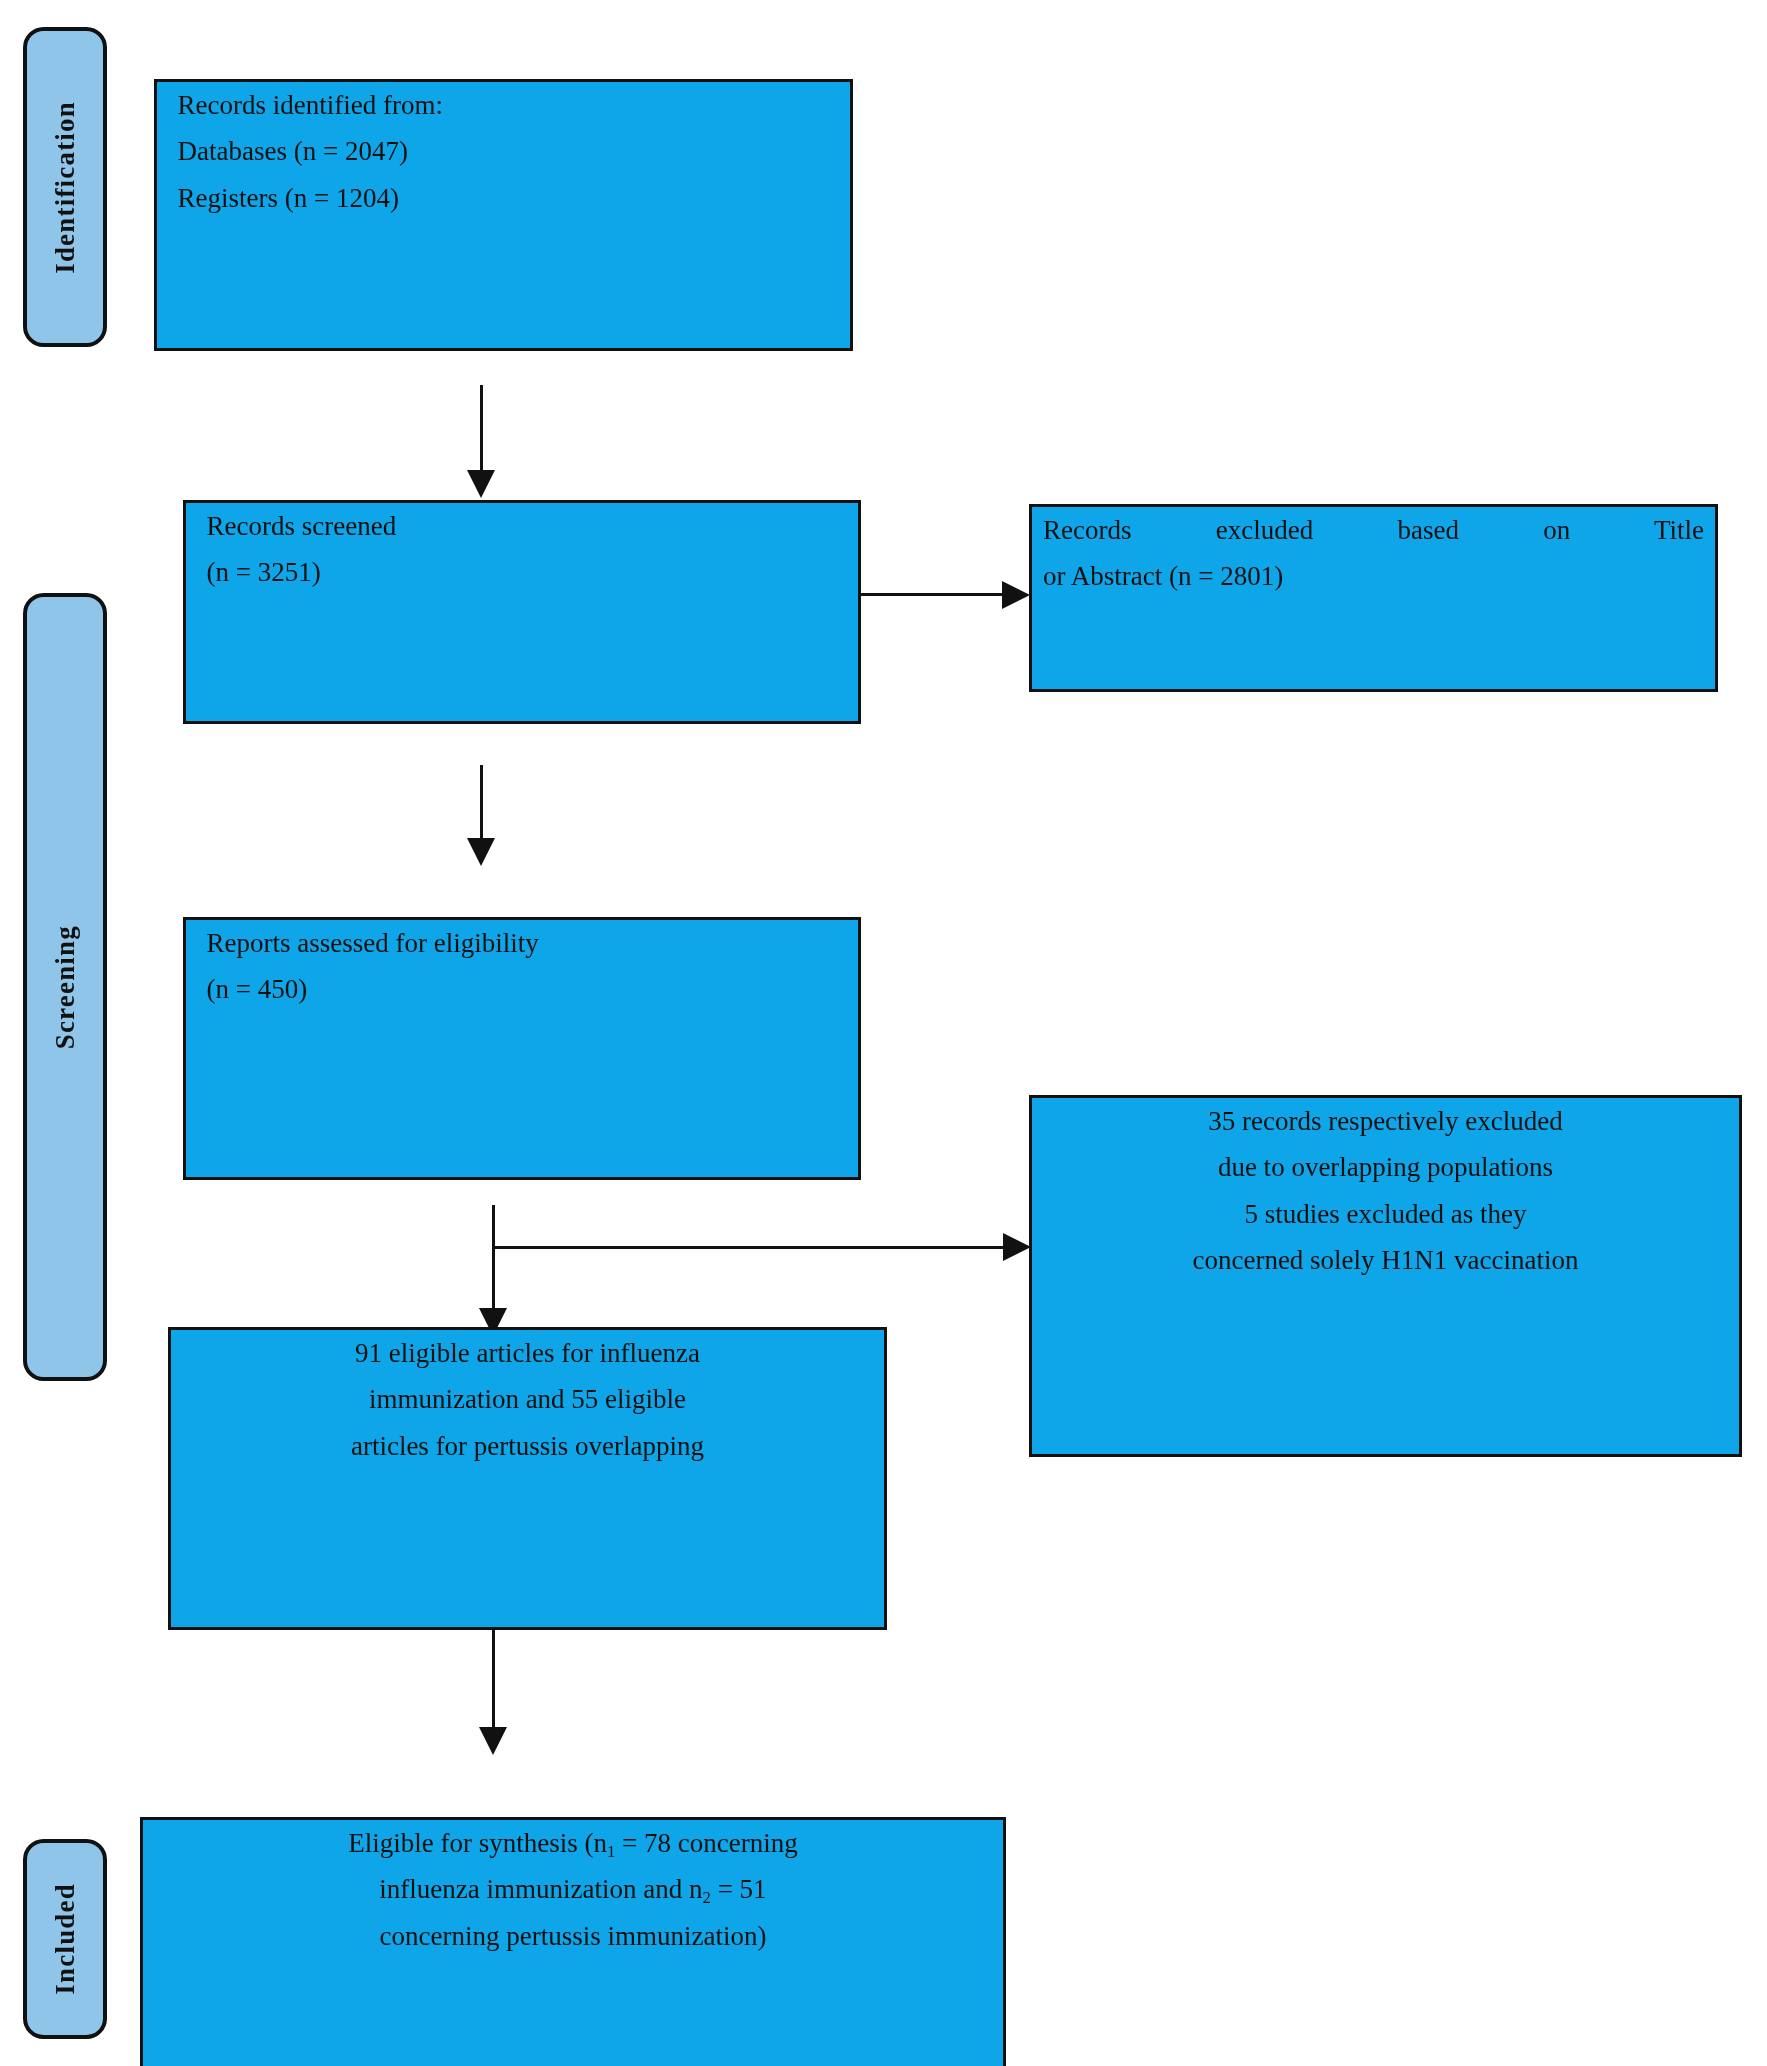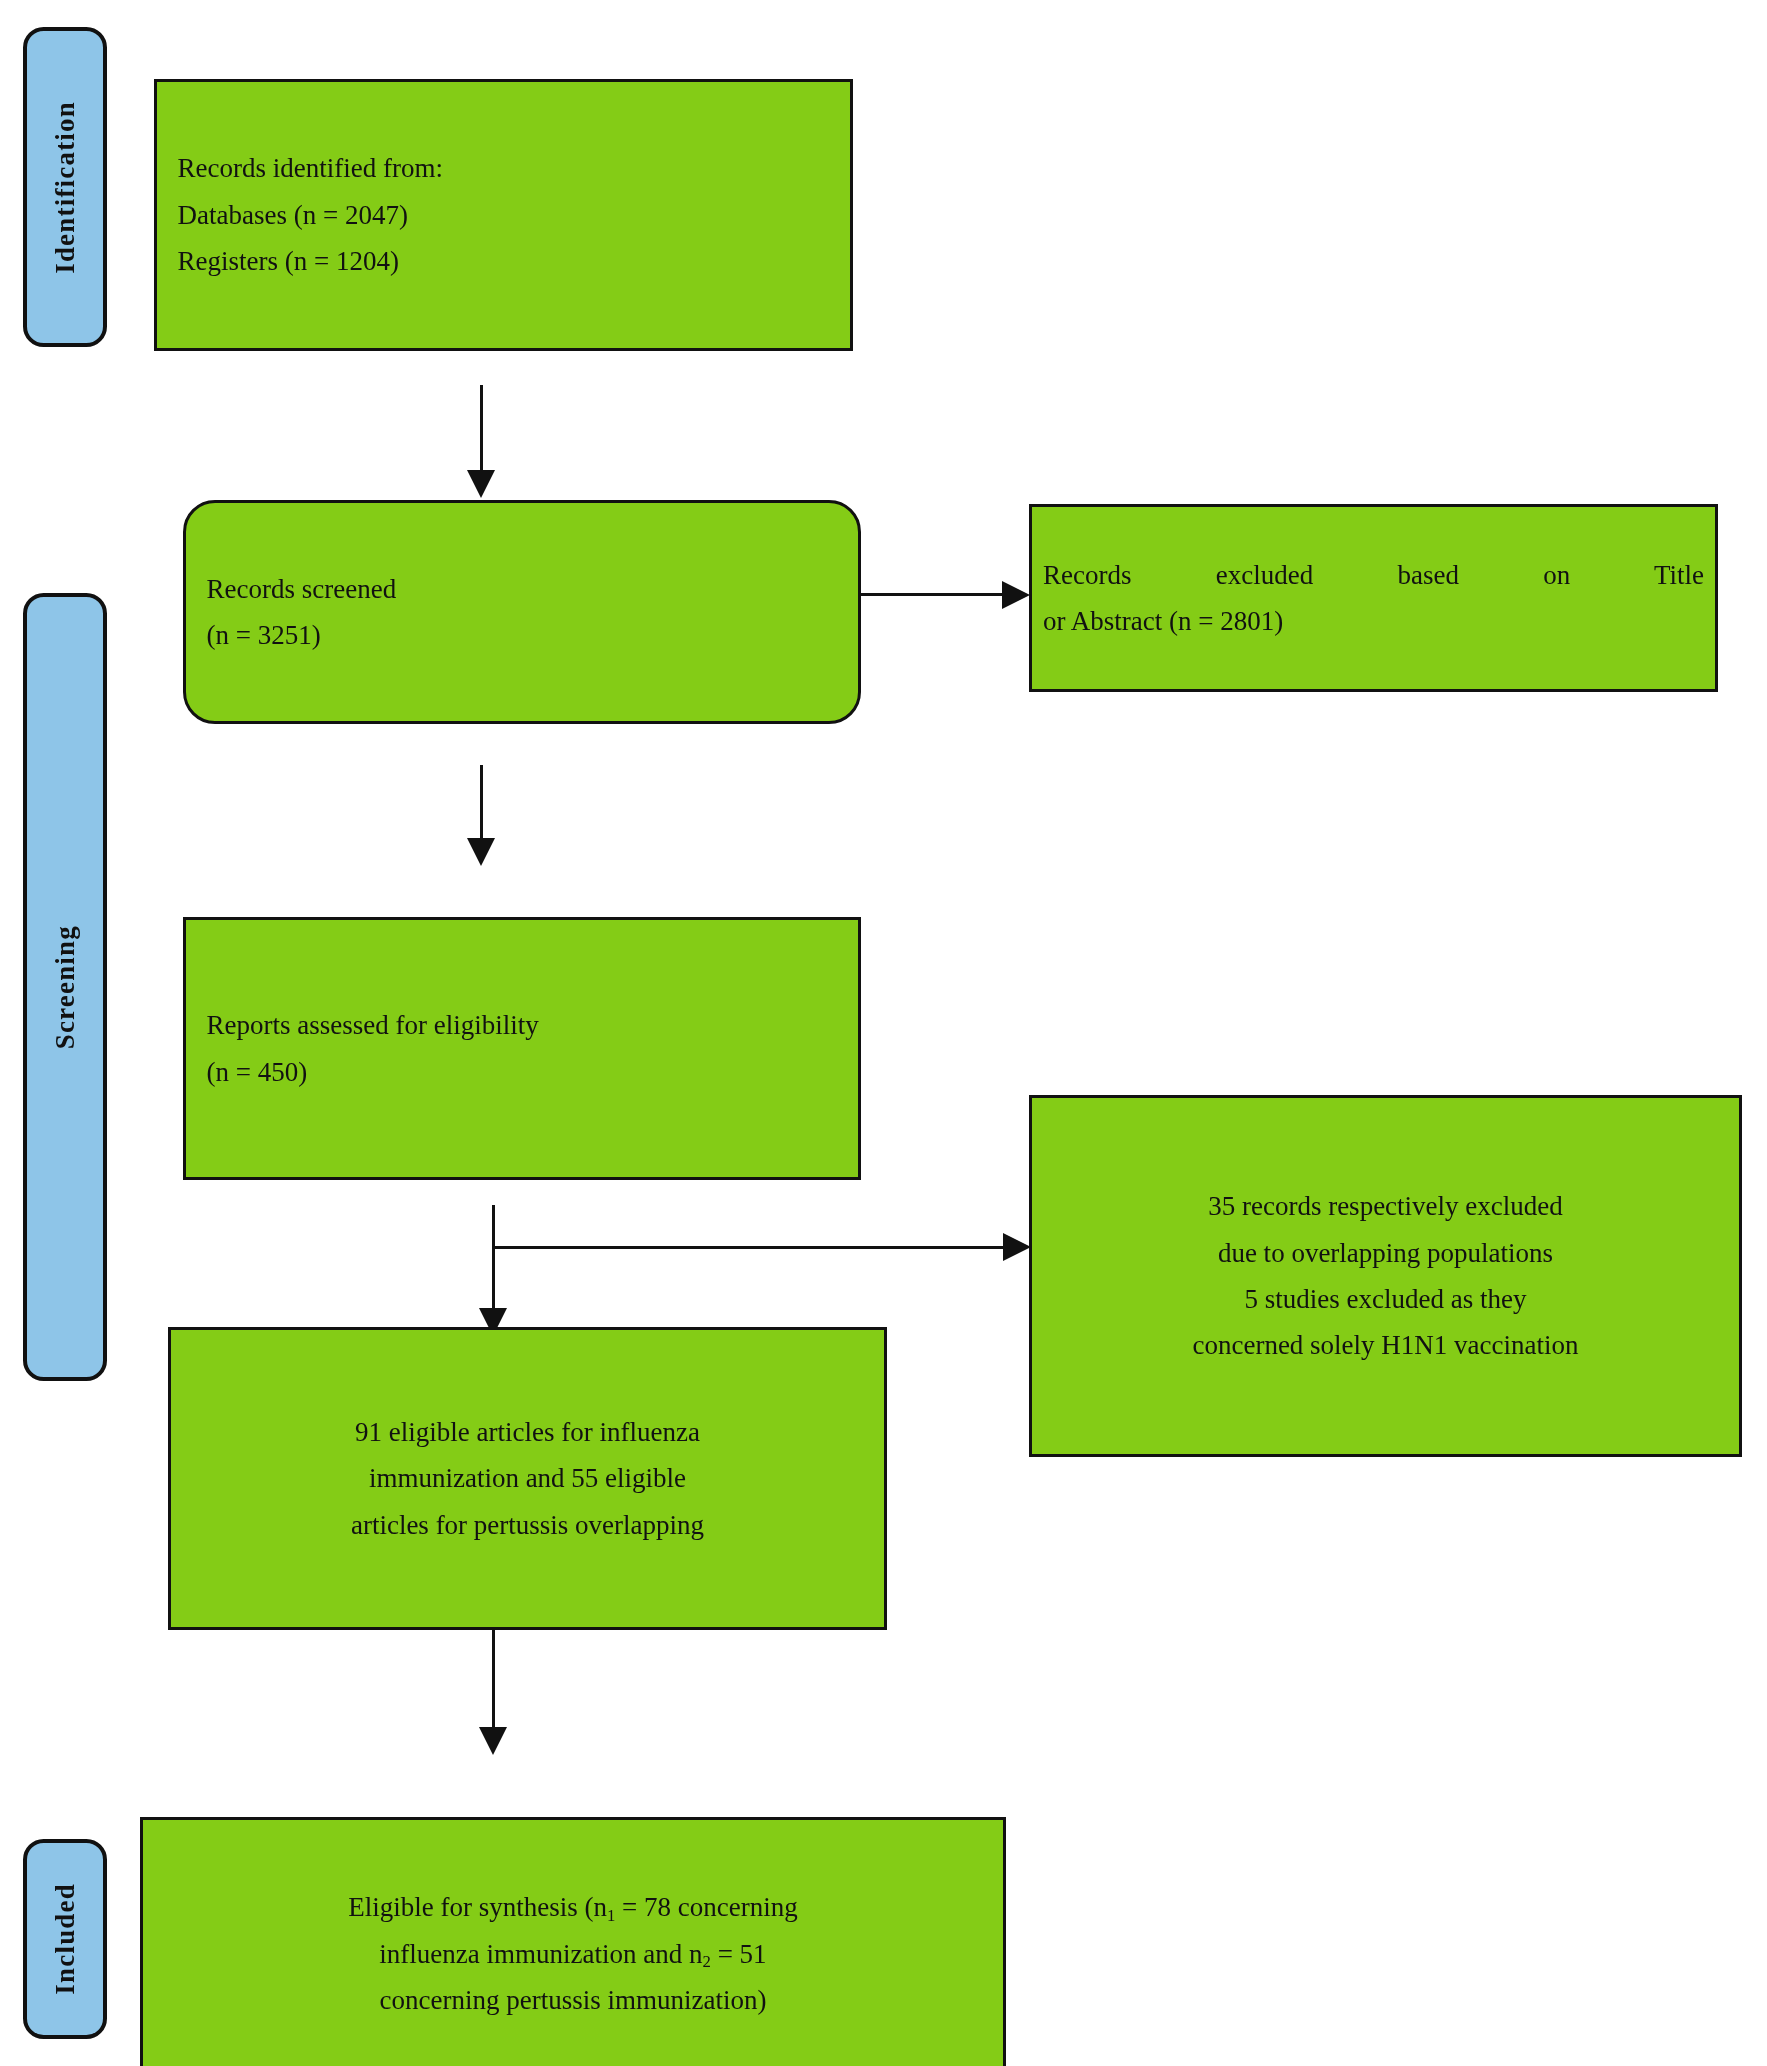--- a/index.html
+++ b/index.html
@@ -35,26 +35,25 @@
     font-size: 27px;
     letter-spacing: 1.2px;
     color: #111111;
     white-space: nowrap;
     line-height: 1;
   }
 
   
   .pbox {
     position: absolute;
-    background: #84cc16;
+    background: #0ea5e9;
     border: 3.6px solid #111111;
     box-sizing: border-box;
     display: flex;
     flex-direction: column;
-    justify-content: center;
     color: #111111;
   }
   .pbox .ptext {
     font-size: 27px;
     line-height: 1.72;
     color: #111111;
   }
   .pbox.pad-left .ptext { padding: 0 20.6px; text-align: left; }
   .pbox.pad-just .ptext { padding: 0 11px; text-align: justify; text-align-last: left; }
   .pbox.pad-center .ptext { padding: 0 15.7px; text-align: center; }
@@ -118,21 +117,21 @@
     <div class="ptext">
       <span class="ln">Records identified from:</span>
       <span class="ln">Databases (n = 2047)</span>
       <span class="ln">Registers (n = 1204)</span>
     </div>
   </div>
 
   <div class="vline" style="left:480px; top:385px; height:91px;"></div>
   <div class="arrow-down" style="left:467px; top:470px;"></div>
 
-  <div class="pbox pad-left" style="left:183px; top:500px; width:678px; height:224px;border-radius:32px;">
+  <div class="pbox pad-left" style="left:183px; top:500px; width:678px; height:224px;">
     <div class="ptext">
       <span class="ln">Records screened</span>
       <span class="ln">(n = 3251)</span>
     </div>
   </div>
 
   <div class="hline" style="left:861px; top:593px; width:145px;"></div>
   <div class="arrow-right" style="left:1002px; top:581px;"></div>
 
   <div class="pbox pad-just" style="left:1029px; top:504px; width:689px; height:188px;">

